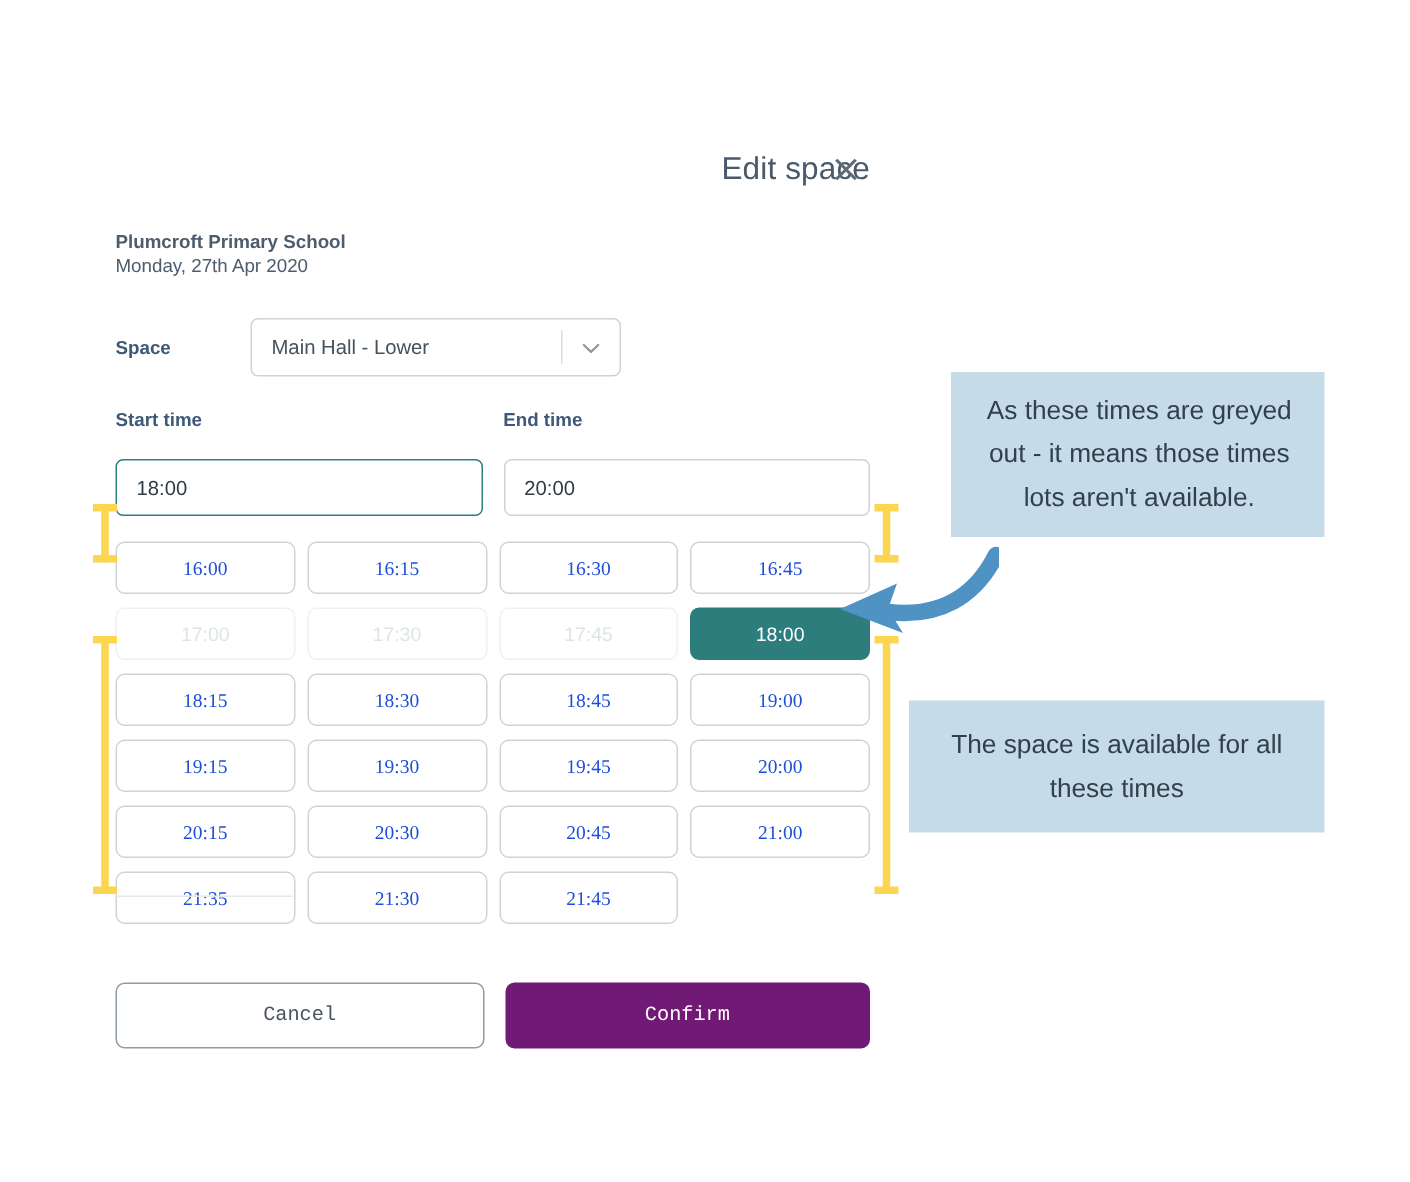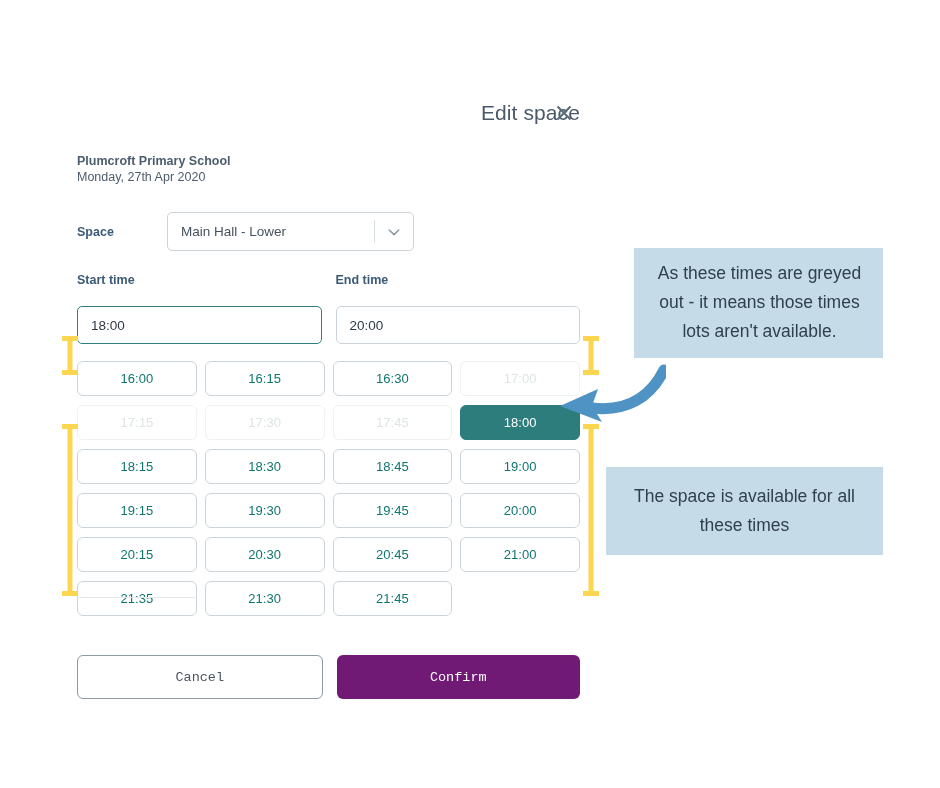--- a/index.html
+++ b/index.html
@@ -145,21 +145,22 @@
     display: flex;
     align-items: center;
     justify-content: center;
     font-size: 13px;
     box-sizing: border-box;
     background: #ffffff;
     cursor: pointer;
   }
   .slot.available {
     border: 1px solid #ccd4da;
-    color: #0f766e;
+    color: #1d4ed8;
+    font-family: Liberation Serif, serif;
   }
   .slot.selected {
     border: 1px solid #2e7d7d;
     background: #2e7d7d;
     color: #ffffff;
   }
   .slot.disabled {
     border: 1px solid #eef2f2;
     color: #dde5e5;
     cursor: default;
@@ -293,22 +294,22 @@
     <div class="time-field">
       <div class="time-field-label">End time</div>
       <div class="time-input normal">20:00</div>
     </div>
   </div>
 
   <div id="slot-grid">
       <div class="slot available">16:00</div>
       <div class="slot available">16:15</div>
       <div class="slot available">16:30</div>
+      <div class="slot available">16:45</div>
       <div class="slot disabled">17:00</div>
-      <div class="slot disabled">17:15</div>
       <div class="slot disabled">17:30</div>
       <div class="slot disabled">17:45</div>
       <div class="slot selected">18:00</div>
       <div class="slot available">18:15</div>
       <div class="slot available">18:30</div>
       <div class="slot available">18:45</div>
       <div class="slot available">19:00</div>
       <div class="slot available">19:15</div>
       <div class="slot available">19:30</div>
       <div class="slot available">19:45</div>

